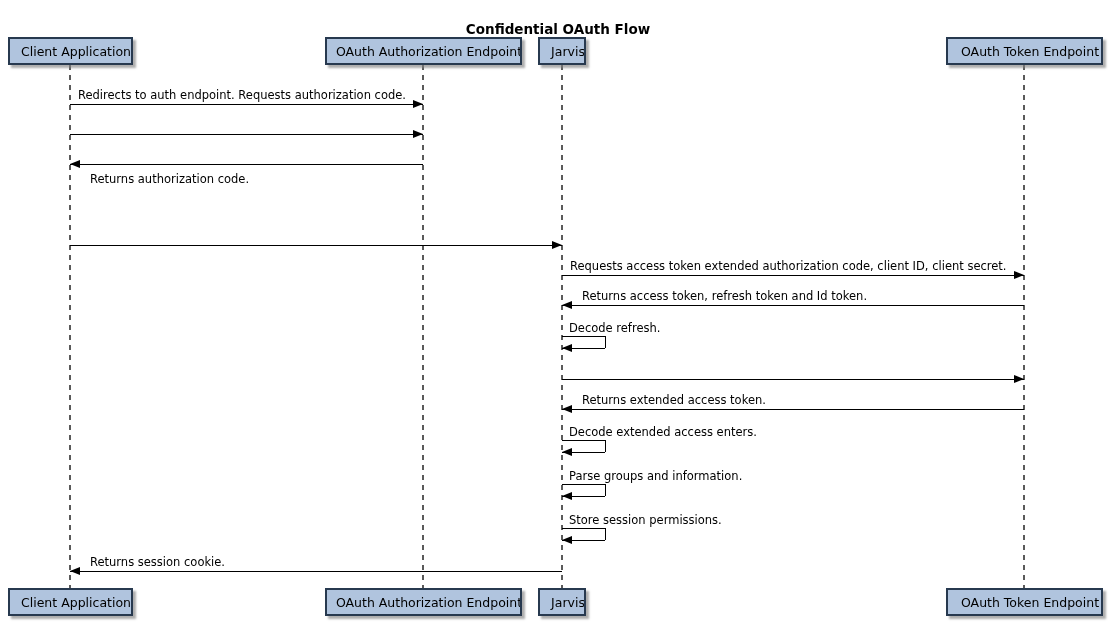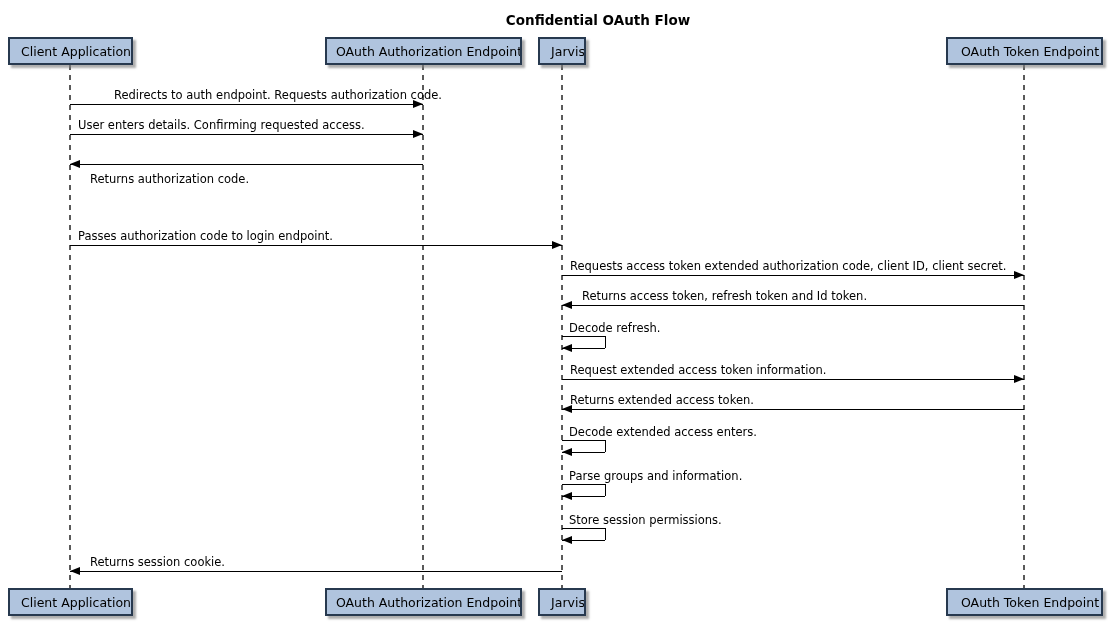--- a/index.html
+++ b/index.html
@@ -48,60 +48,57 @@
     white-space:nowrap;
   }
   .head{position:absolute;width:0;height:0;border-top:4.5px solid transparent;border-bottom:4.5px solid transparent;}
   .head.right{border-left:10px solid #000;}
   .head.left{border-right:10px solid #000;}
 </style>
 </head>
 <body>
 
 <div id="diagram">
-  <div class="title" style="left:558px;top:12px;margin-left:40px;">Confidential OAuth Flow</div>
+  <div class="title" style="left:558px;top:21px;">Confidential OAuth Flow</div>
 <div class="lifeline" style="left: 69px; top: 65px; height: 523px;"></div>
     <div class="pbox" style="left: 7.5px; top: 37px; width: 125px;">Client Application</div>
     <div class="pbox" style="left: 7.5px; top: 588px; width: 125px;">Client Application</div>
     <div class="lifeline" style="left: 422px; top: 65px; height: 523px;"></div>
     <div class="pbox" style="left: 324.5px; top: 37px; width: 197px;">OAuth Authorization Endpoint</div>
     <div class="pbox" style="left: 324.5px; top: 588px; width: 197px;">OAuth Authorization Endpoint</div>
     <div class="lifeline" style="left: 561px; top: 65px; height: 523px;"></div>
     <div class="pbox" style="left: 538px; top: 37px; width: 48px;">Jarvis</div>
     <div class="pbox" style="left: 538px; top: 588px; width: 48px;">Jarvis</div>
     <div class="lifeline" style="left: 1023px; top: 65px; height: 523px;"></div>
     <div class="pbox" style="left: 945.5px; top: 37px; width: 157px;">OAuth Token Endpoint</div>
     <div class="pbox" style="left: 945.5px; top: 588px; width: 157px;">OAuth Token Endpoint</div>
-    <div class="mlabel" style="left: 78px; top: 88px; margin-left: 36px;">Redirects to auth endpoint. Requests authorization code.</div>
+    <div class="mlabel" style="left: 78px; top: 88px;">Redirects to auth endpoint. Requests authorization code.</div>
     <div class="mline" style="left: 70px; top: 104px; width: 353px;"></div>
     <div class="head right" style="left: 413px; top: 100px;"></div>
-    <div class="mlabel" style="left: 78px; top: 118px;">User enters details. Confirming requested access.</div>
     <div class="mline" style="left: 70px; top: 134px; width: 353px;"></div>
     <div class="head right" style="left: 413px; top: 130px;"></div>
     <div class="mlabel" style="left: 90px; top: 148px; margin-top: 24px;">Returns authorization code.</div>
     <div class="mline" style="left: 70px; top: 164px; width: 353px;"></div>
     <div class="head left" style="left: 70px; top: 160px;"></div>
-    <div class="mlabel" style="left: 78px; top: 229px;">Passes authorization code to login endpoint.</div>
     <div class="mline" style="left: 70px; top: 245px; width: 492px;"></div>
     <div class="head right" style="left: 552px; top: 241px;"></div>
     <div class="mlabel" style="left: 570px; top: 259px;">Requests access token extended authorization code, client ID, client secret.</div>
     <div class="mline" style="left: 562px; top: 275px; width: 462px;"></div>
     <div class="head right" style="left: 1014px; top: 271px;"></div>
     <div class="mlabel" style="left: 582px; top: 289px;">Returns access token, refresh token and Id token.</div>
     <div class="mline" style="left: 562px; top: 305px; width: 462px;"></div>
     <div class="head left" style="left: 562px; top: 301px;"></div>
     <div class="mlabel" style="left: 569px; top: 321px;">Decode refresh.</div>
     <div class="mline" style="left: 562px; top: 336px; width: 43px;"></div>
     <div class="vline" style="left: 605px; top: 336px; height: 12px;"></div>
     <div class="mline" style="left: 562px; top: 348px; width: 43px;"></div>
     <div class="head left" style="left: 562px; top: 344px;"></div>
-    <div class="mlabel" style="left: 570px; top: 363px;">Request extended access token information.</div>
     <div class="mline" style="left: 562px; top: 379px; width: 462px;"></div>
     <div class="head right" style="left: 1014px; top: 375px;"></div>
-    <div class="mlabel" style="left: 570px; top: 393px;">Returns extended access token.</div>
+    <div class="mlabel" style="left: 582px; top: 393px;">Returns extended access token.</div>
     <div class="mline" style="left: 562px; top: 409px; width: 462px;"></div>
     <div class="head left" style="left: 562px; top: 405px;"></div>
     <div class="mlabel" style="left: 569px; top: 425px;">Decode extended access enters.</div>
     <div class="mline" style="left: 562px; top: 440px; width: 43px;"></div>
     <div class="vline" style="left: 605px; top: 440px; height: 12px;"></div>
     <div class="mline" style="left: 562px; top: 452px; width: 43px;"></div>
     <div class="head left" style="left: 562px; top: 448px;"></div>
     <div class="mlabel" style="left: 569px; top: 469px;">Parse groups and information.</div>
     <div class="mline" style="left: 562px; top: 484px; width: 43px;"></div>
     <div class="vline" style="left: 605px; top: 484px; height: 12px;"></div>

